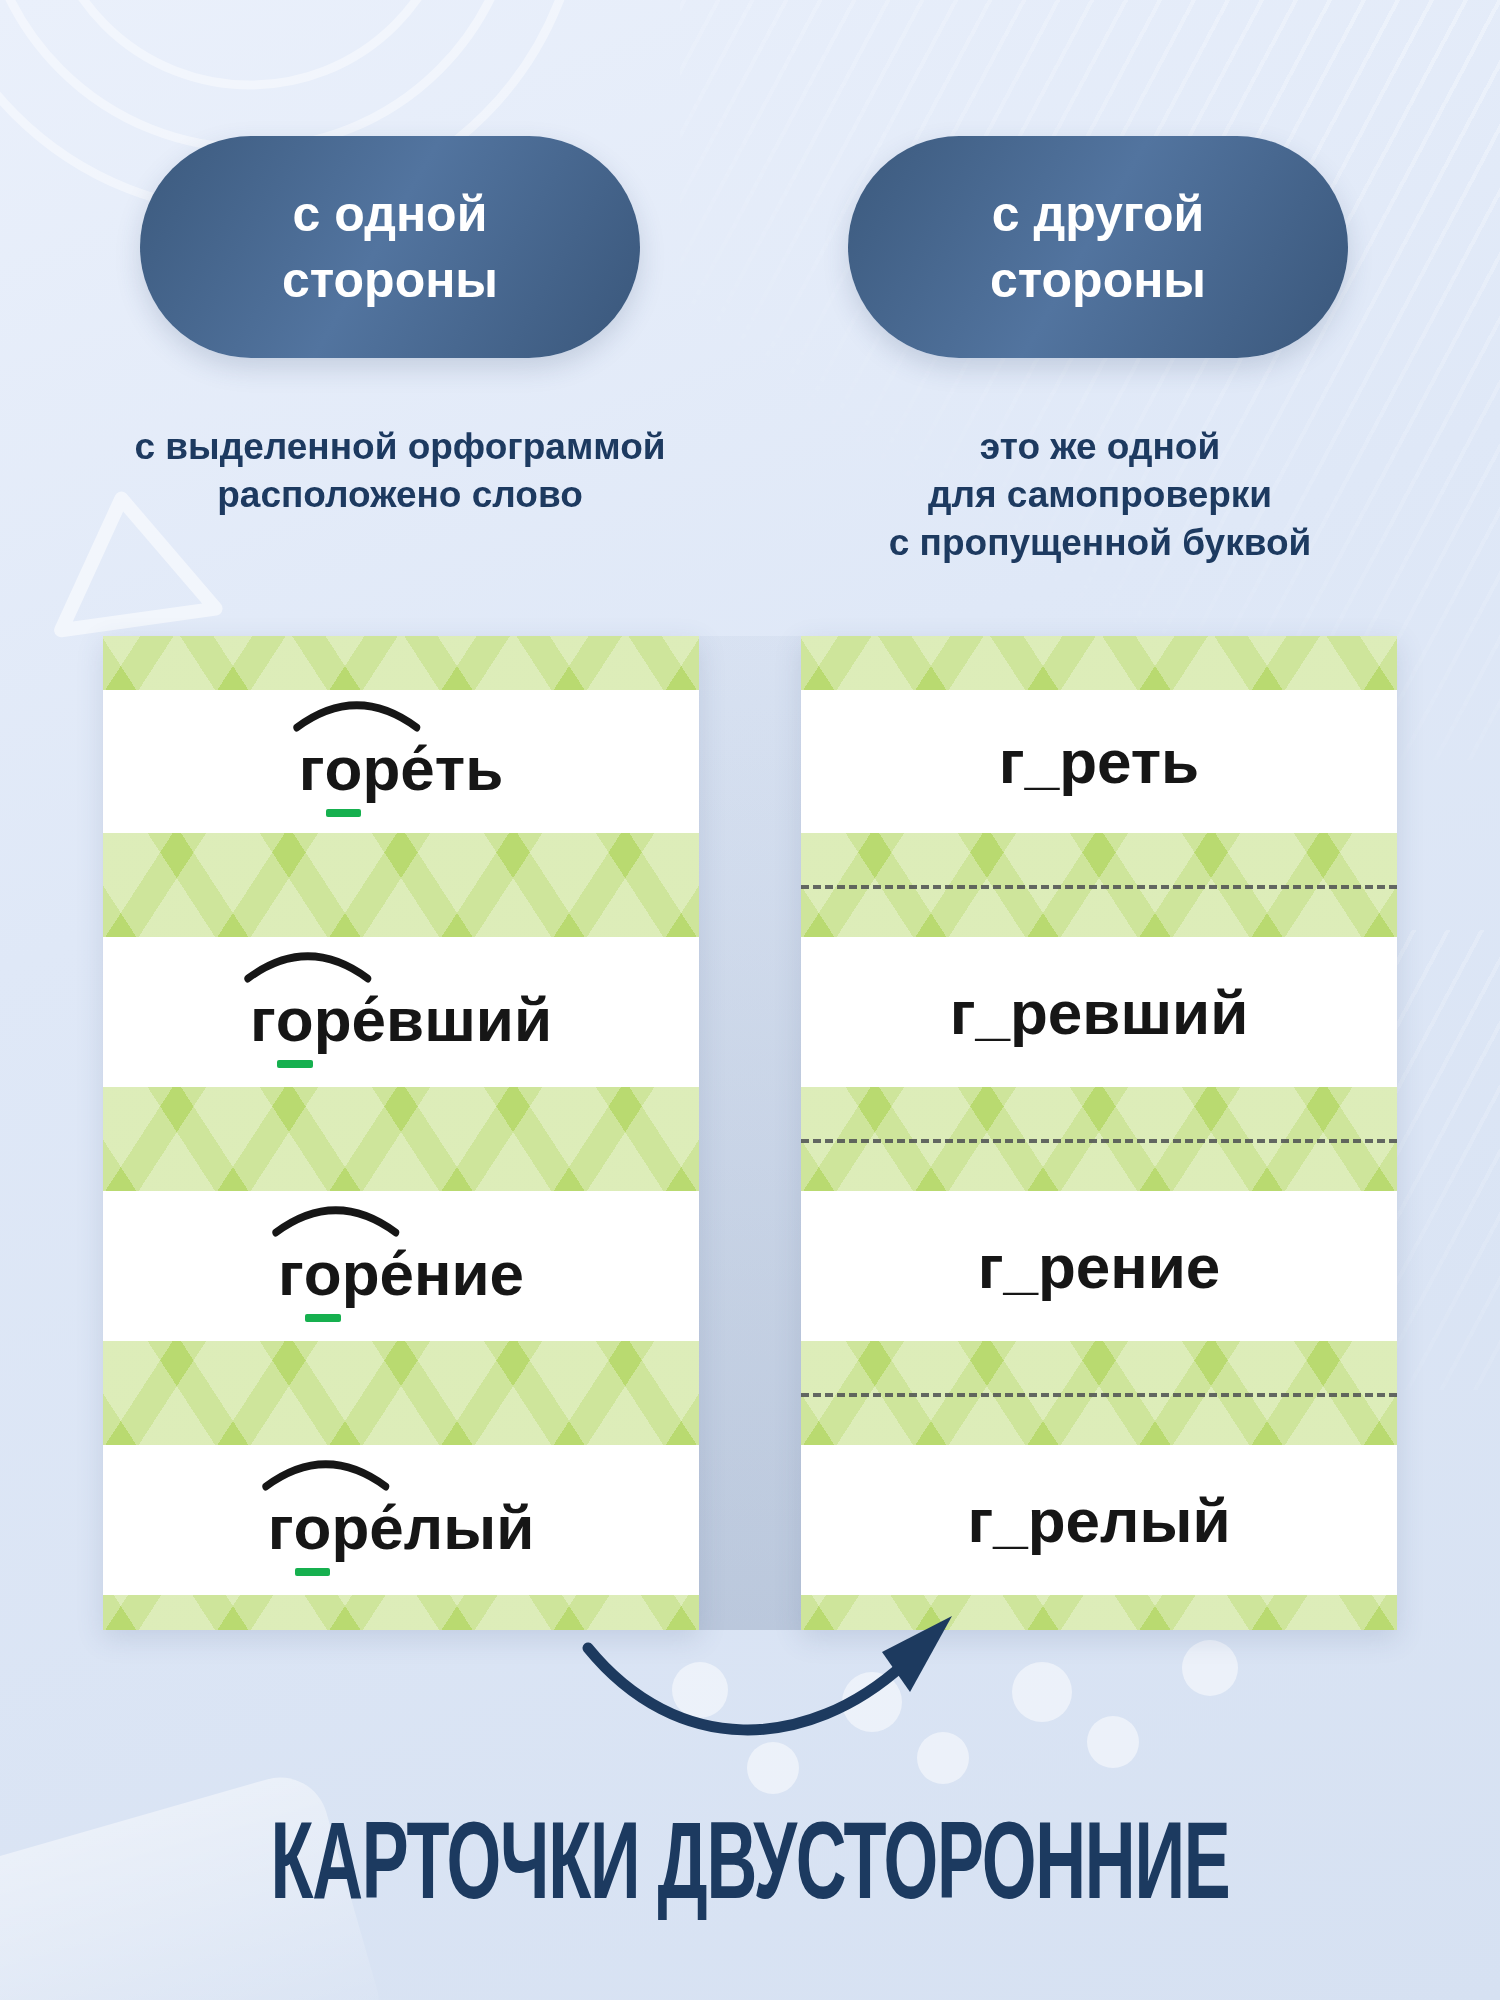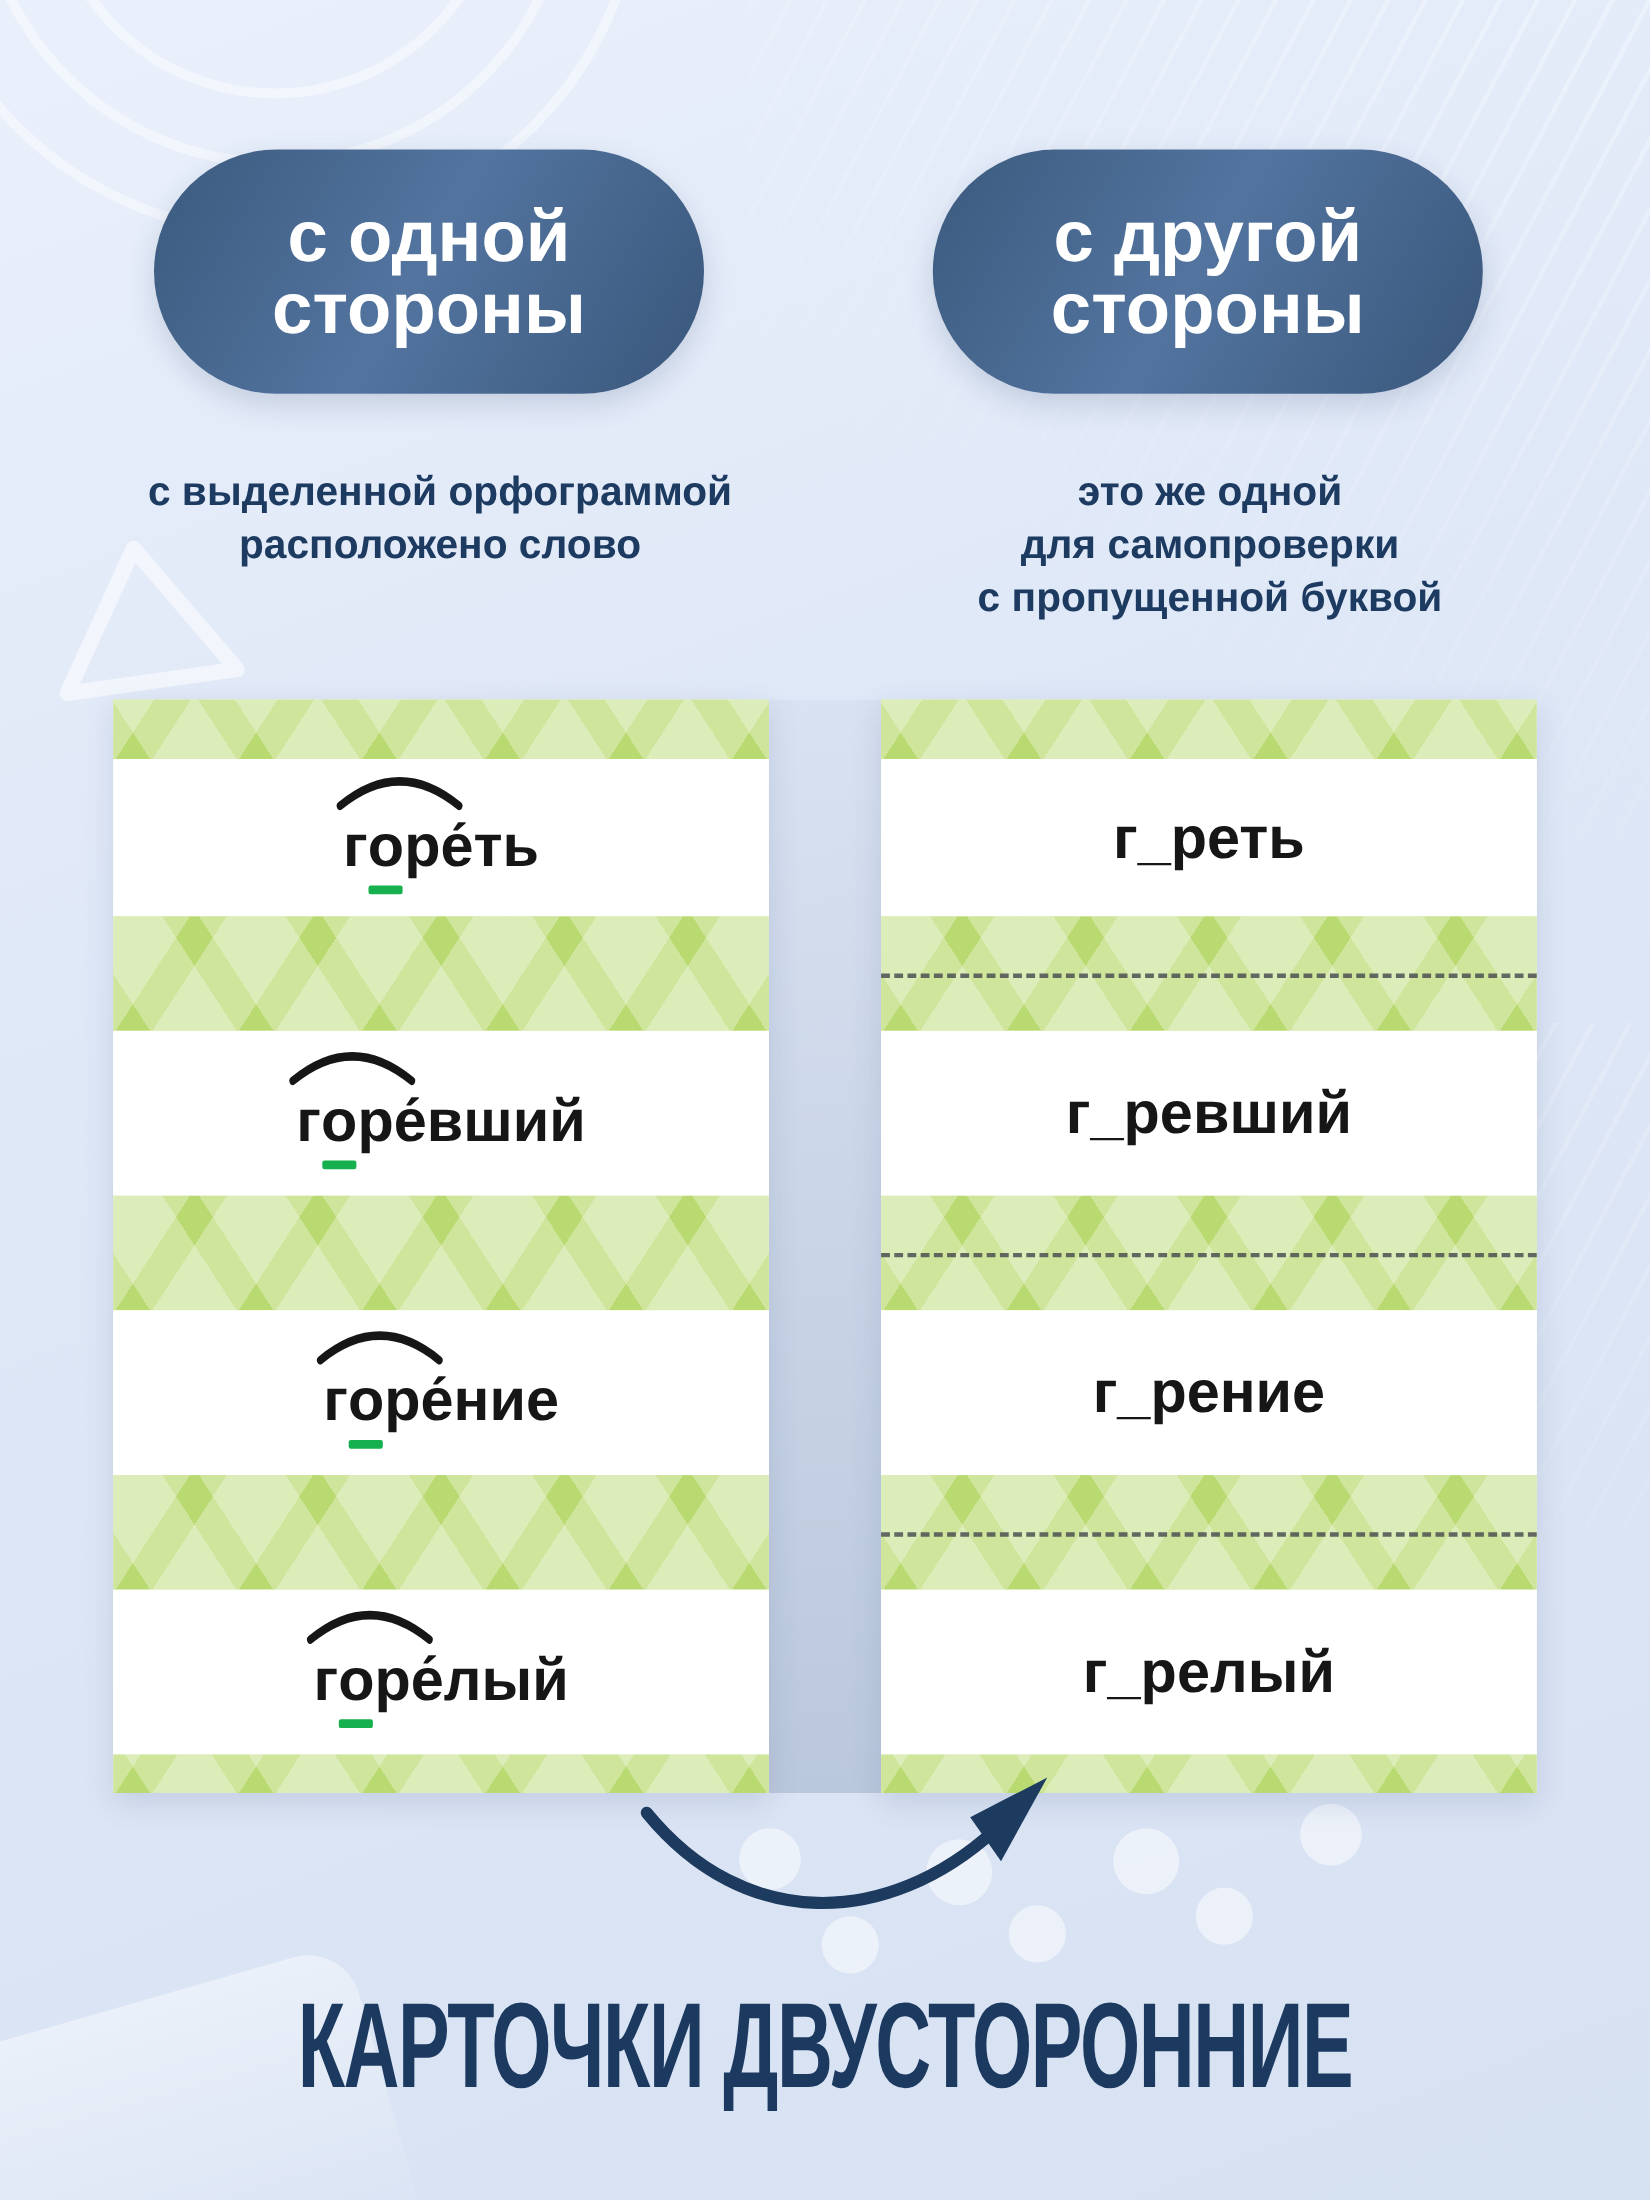--- a/index.html
+++ b/index.html
@@ -28,21 +28,21 @@
     left:-70px;top:1820px;width:430px;height:280px;border-radius:48px;
     transform:rotate(-16deg);
     background:linear-gradient(to bottom,rgba(255,255,255,.45),rgba(255,255,255,0));
   }
   .dot{position:absolute;border-radius:50%;background:rgba(255,255,255,.5);z-index:0;}
   
   .pill{
     position:absolute;top:136px;width:500px;height:222px;border-radius:111px;
     display:flex;flex-direction:column;align-items:center;justify-content:center;
     background:linear-gradient(120deg,#3c5a7e 0%,#52749f 48%,#3a577b 100%);
-    color:#ffffff;font-weight:700;font-size:66px;line-height:66px;text-align:center;
+    color:#ffffff;font-weight:700;font-size:50px;line-height:66px;text-align:center;
     z-index:1;box-shadow:0 10px 26px rgba(50,70,110,.18);
   }
   .pill-left{left:140px;}
   .pill-right{left:848px;justify-content:center;}
   
   .desc{
     position:absolute;top:423px;width:600px;text-align:center;z-index:1;
     color:#1d3a60;font-weight:700;font-size:37px;line-height:48px;
   }
   .desc-left{left:100px;}
@@ -69,21 +69,21 @@
   .dash{
     position:absolute;left:0;right:0;top:50%;height:0;
     border-top:4px dashed #4d5052;opacity:.85;
   }
   .row{
     height:150px;display:flex;align-items:center;justify-content:center;
     background:#ffffff;
   }
   .row-1{height:143px;}
   .word{
-    font-size:54px;font-weight:700;color:#161616;letter-spacing:0;
+    font-size:62px;font-weight:700;color:#161616;letter-spacing:0;
     position:relative;white-space:nowrap;
   }
   .word-front{margin-top:14px;}
   .root{position:relative;display:inline-block;}
   .arc{
     position:absolute;left:-8px;top:-40px;width:calc(100% + 30px);height:38px;
     overflow:visible;
   }
   .vowel{position:relative;display:inline-block;}
   .vowel::after{

